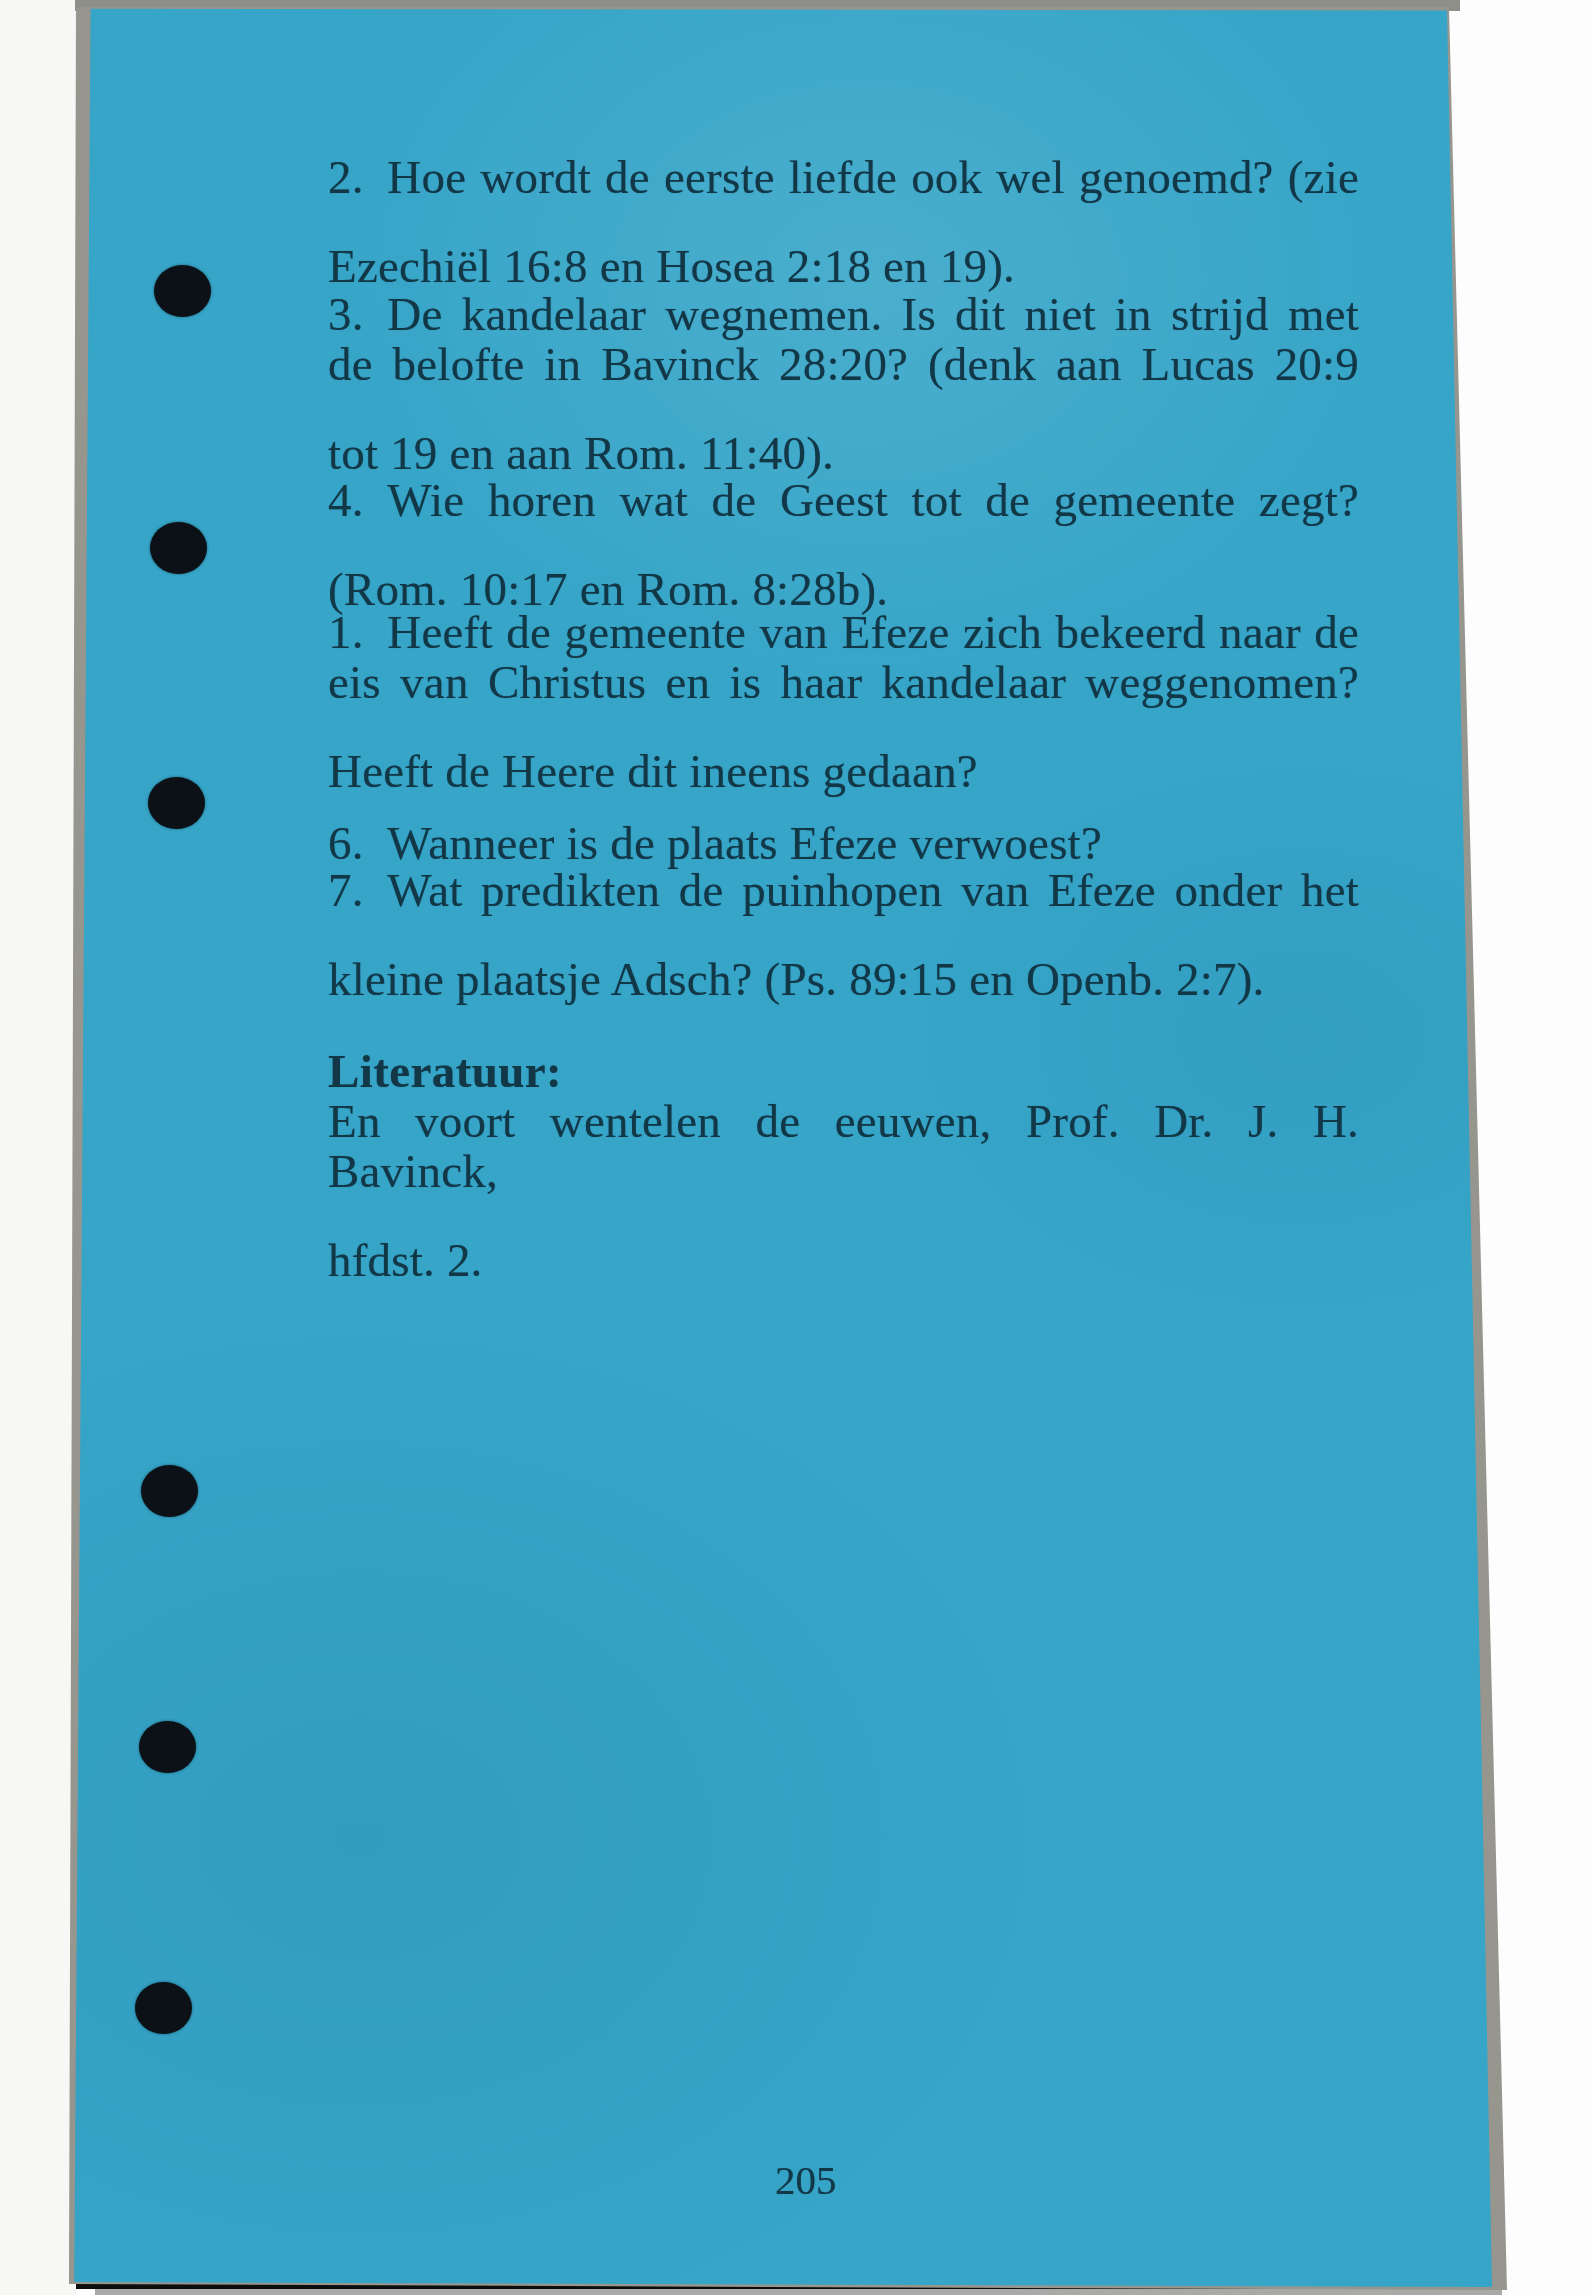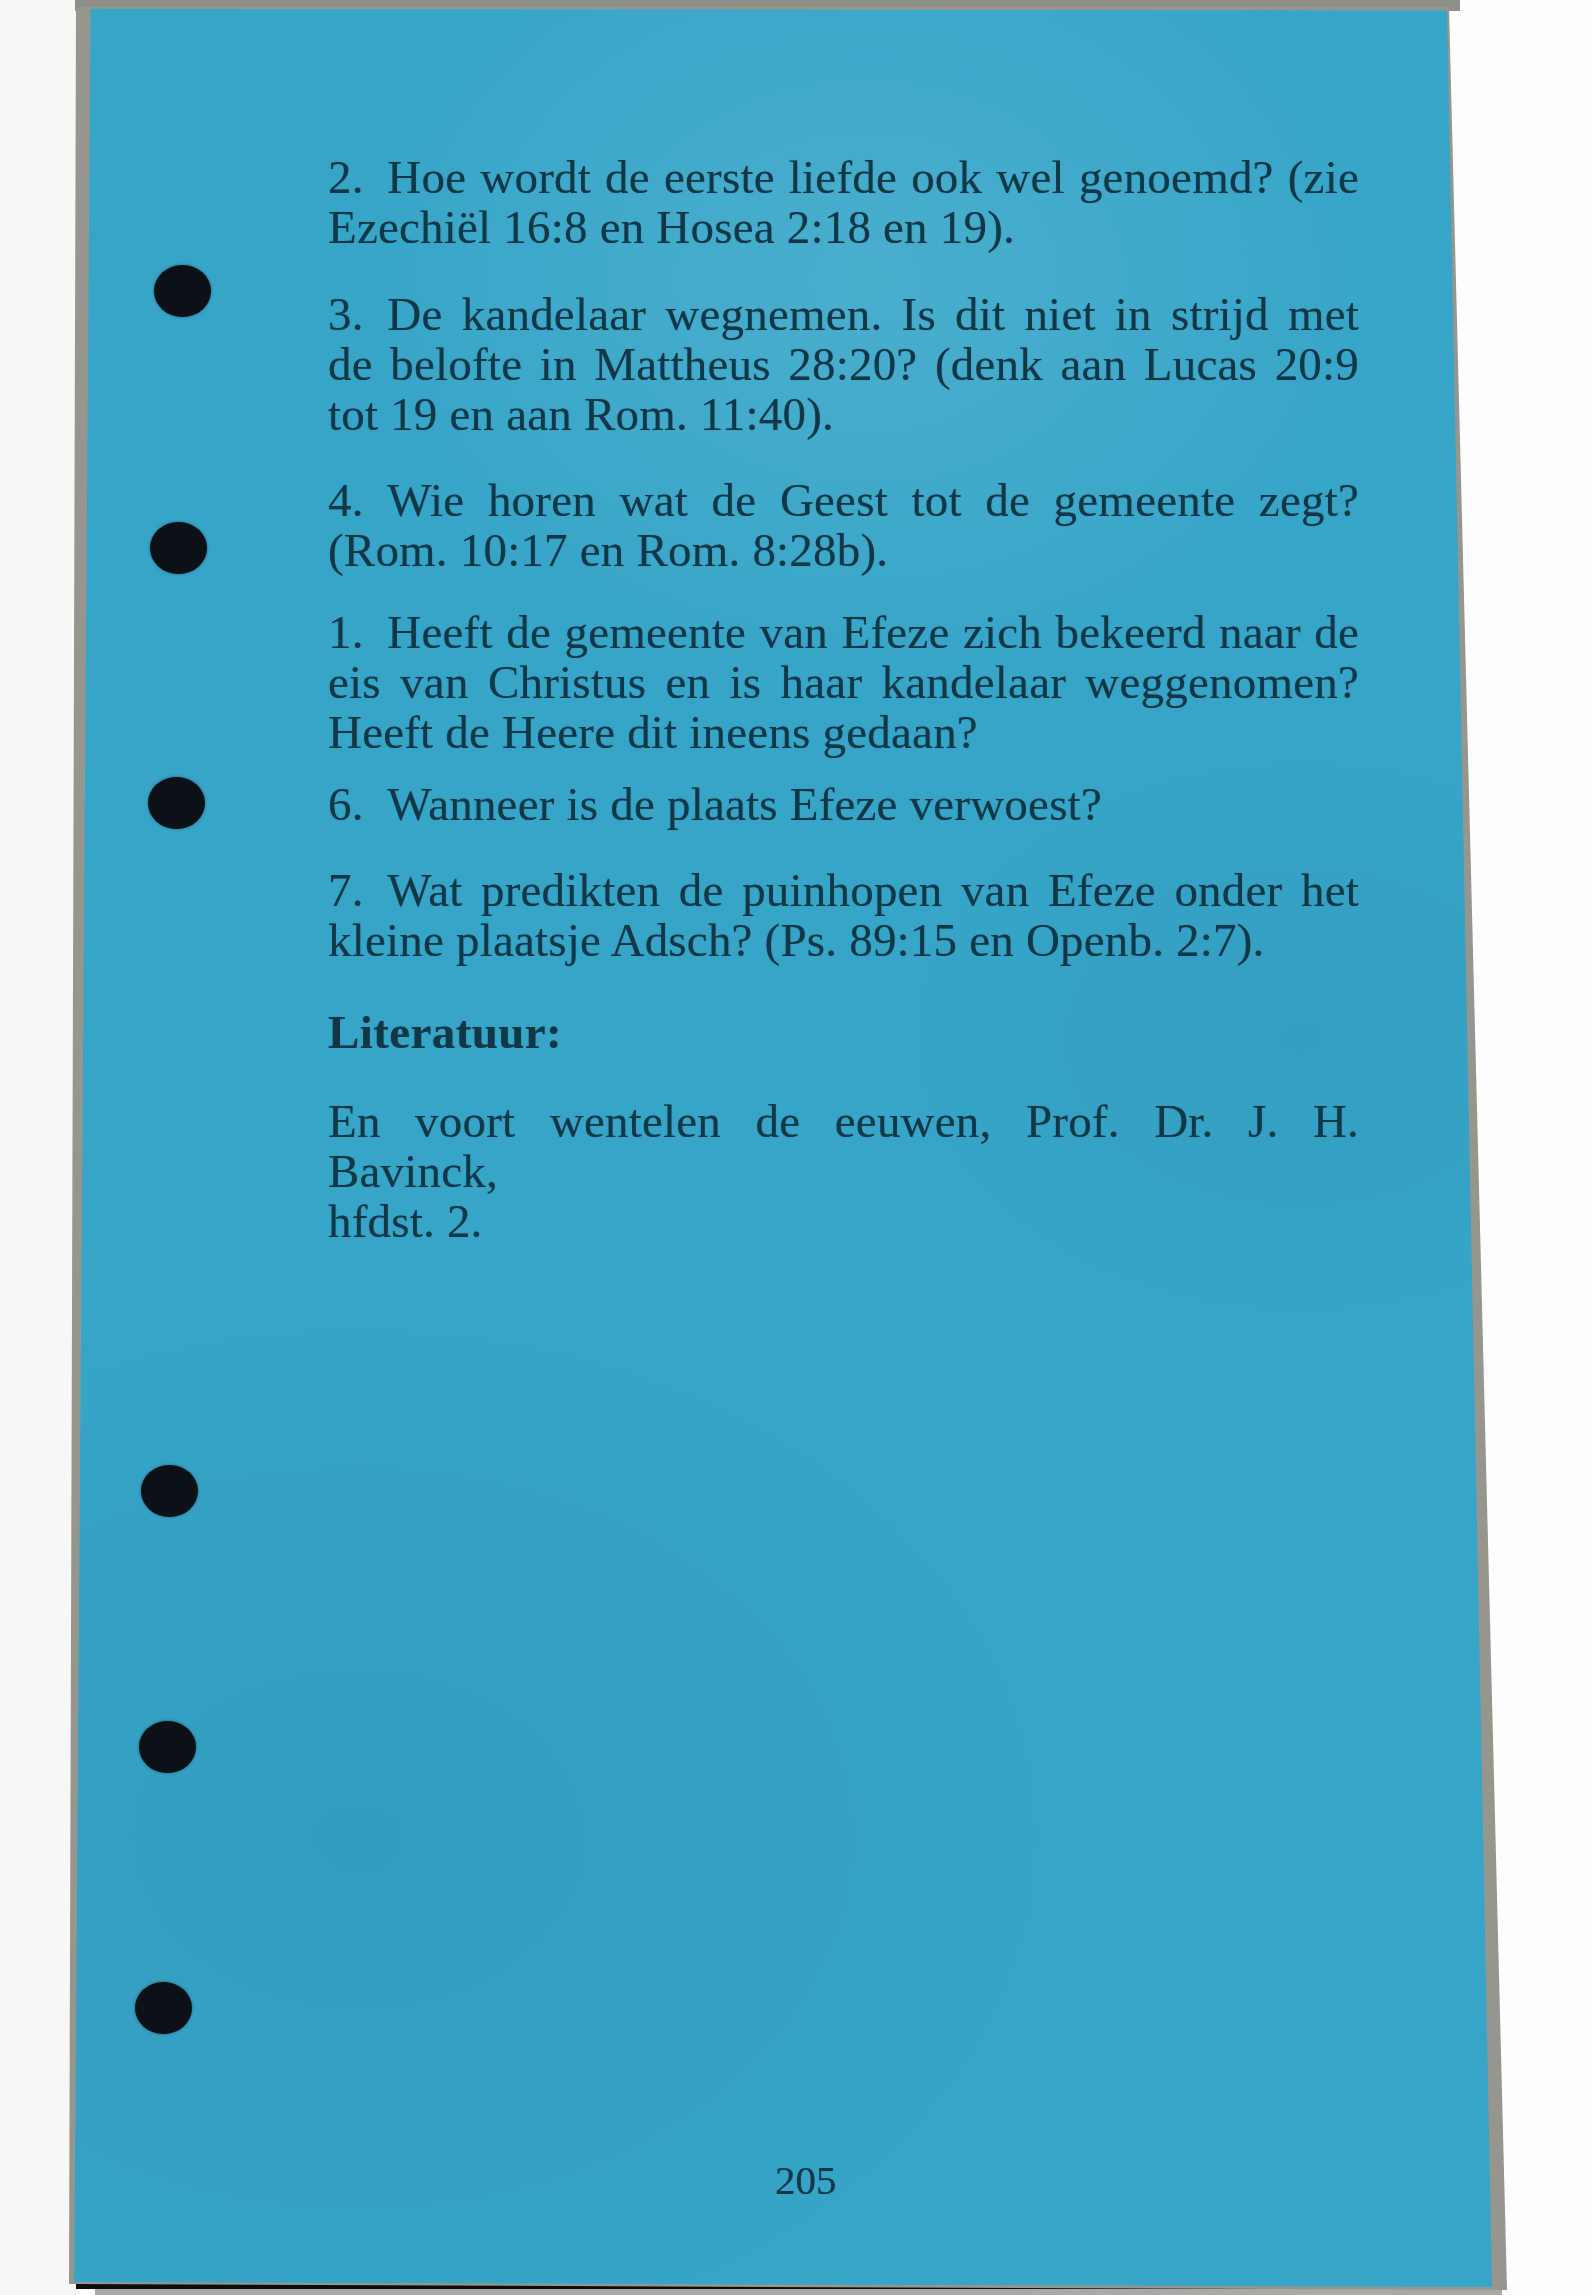--- a/index.html
+++ b/index.html
@@ -87,20 +87,21 @@
     letter-spacing: 0.2px;
     text-shadow: 0 0 0.9px rgba(13,47,63,0.45);
   }
   .pline {
     text-align: justify;
     text-align-last: justify;
   }
   .pline.last {
     text-align: left;
     text-align-last: left;
+    margin-top: 39px;
   }
   .lit-heading {
     font-weight: bold;
     letter-spacing: 0.4px;
   }
   .page-number {
     position: absolute;
     left: 706px;
     top: 2151px;
     width: 147px;
@@ -133,21 +134,21 @@
       <div class="hole" style="left:70px;  top:1714px;"></div>
       <div class="hole" style="left:66px;  top:1975px;"></div>
 
       <div class="textcol" style="top:145px;">
         <div class="pline">2. Hoe wordt de eerste liefde ook wel genoemd? (zie</div>
         <div class="pline last">Ezechiël 16:8 en Hosea 2:18 en 19).</div>
       </div>
 
       <div class="textcol" style="top:282px;">
         <div class="pline">3. De kandelaar wegnemen. Is dit niet in strijd met</div>
-        <div class="pline">de belofte in Mattheus 28:20? (denk aan Lucas 20:9</div>
+        <div class="pline">de belofte in Bavinck 28:20? (denk aan Lucas 20:9</div>
         <div class="pline last">tot 19 en aan Rom. 11:40).</div>
       </div>
 
       <div class="textcol" style="top:468px;">
         <div class="pline">4. Wie horen wat de Geest tot de gemeente zegt?</div>
         <div class="pline last">(Rom. 10:17 en Rom. 8:28b).</div>
       </div>
 
       <div class="textcol" style="top:600px;">
         <div class="pline">1. Heeft de gemeente van Efeze zich bekeerd naar de</div>

